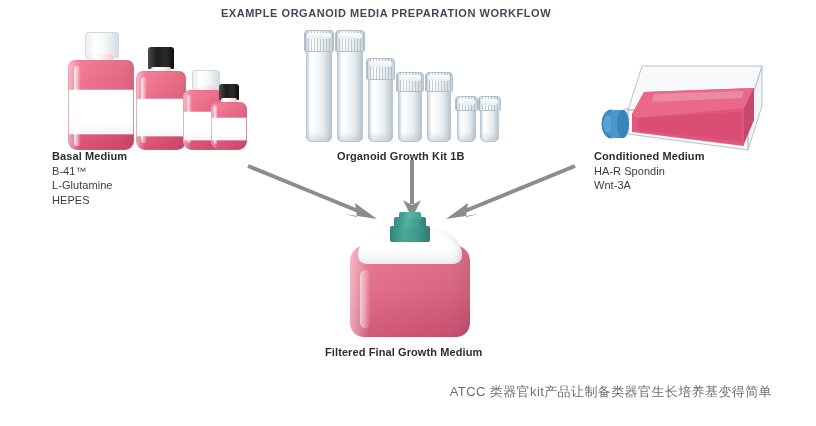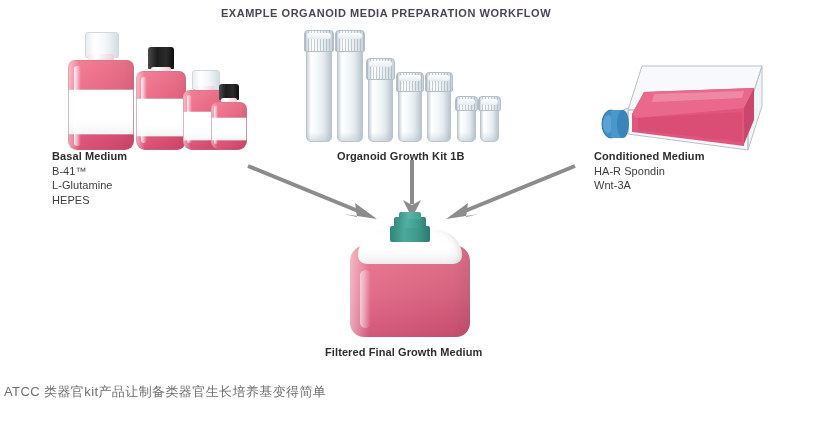--- a/index.html
+++ b/index.html
@@ -20,22 +20,22 @@
     text-align:center;
     font-size:11px;
     font-weight:bold;
     letter-spacing:0.55px;
     color:#4a4458;
   }
 
   
   .caption{
     position:absolute;
-    left:4px;right:0;top:383px;
-    text-align:left;
+    left:11px;right:0;top:383px;
+    text-align:right;
     font-size:13px;
     color:#6f6f6f;
     letter-spacing:0.4px;
   }
 
   
   .label-block{position:absolute;line-height:14.5px;}
   .label-title{font-size:11px;font-weight:bold;color:#2d2d2d;letter-spacing:0.1px;}
   .label-line{font-size:11px;color:#3d3d3d;letter-spacing:0.05px;}
   #label-basal{left:52px;top:149px;}

